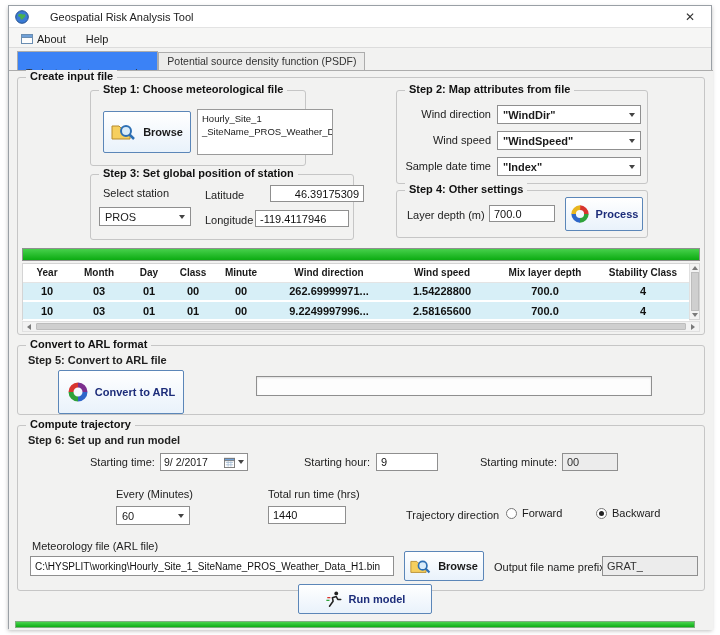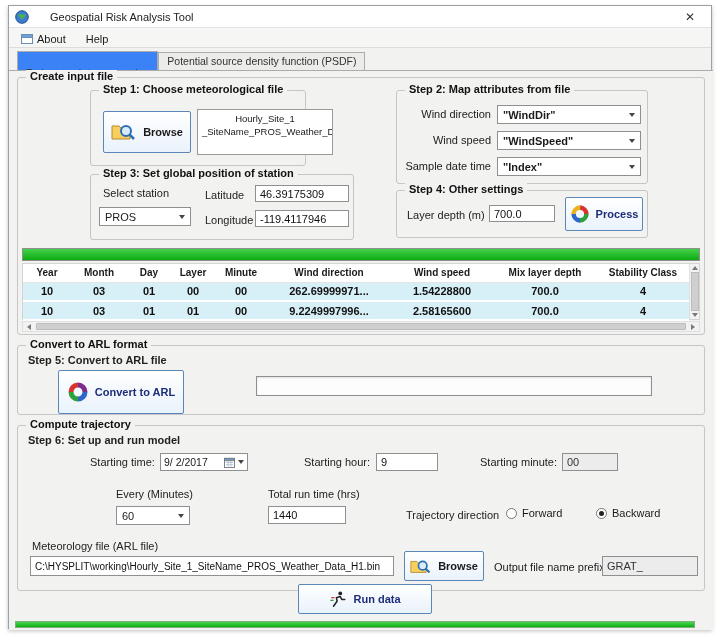--- a/index.html
+++ b/index.html
@@ -83,21 +83,21 @@
   <div class="tabsrow">
     <span class="tab selected">Trajectory data processing</span>
     <span class="tab">Potential source density function (PSDF)</span>
   </div>
 
   <div class="page">
 
     <div class="gbox" style="left:8px; top:6px; width:688px; height:258px;">
       <span class="gtitle">Create input file</span>
 
-      <div class="gbox" style="left:72px; top:12px; width:216px; height:76px;text-align:center;">
+      <div class="gbox" style="left:72px; top:12px; width:216px; height:76px;">
         <span class="gtitle">Step 1: Choose meteorological file</span>
         <div class="btn" style="left:12px; top:20px; width:88px; height:42px;">
           <span class="ico">
             <svg width="26" height="20" viewBox="0 0 26 20">
                 <path d="M1 4 h7 l2 2 h9 v11 h-18 z" fill="#f6cf5e" stroke="#b68a2c"></path>
                 <circle cx="15" cy="9" r="5" fill="#d9ecfa" stroke="#2d6fb4" stroke-width="2"></circle>
                 <line x1="18.5" y1="12.5" x2="23" y2="17" stroke="#2d6fb4" stroke-width="2.5"></line>
               </svg>
           </span>
           <span class="blbl" style="color:#1a1a1a;">Browse</span>
@@ -128,21 +128,21 @@
       </div>
 
       <div class="gbox" style="left:72px; top:96px; width:264px; height:66px;">
         <span class="gtitle">Step 3: Set global position of station</span>
         <span class="lab" style="left:12px; top:12px;">Select station</span>
         <div class="combo" style="left:8px; top:32px; width:92px; height:19px;">
           <span class="cval">PROS</span>
           <span class="carr"></span>
         </div>
         <span class="lab" style="left:114px; top:14px;">Latitude</span>
-        <input class="tbx" style="left: 164px; top: 10px; width: 94px; height: 17px;" value="46.39175309">
+        <input class="tbx" style="left: 179px; top: 10px; width: 94px; height: 17px; text-align: right;" value="46.39175309">
         <span class="lab" style="left:114px; top:39px;">Longitude</span>
         <input class="tbx" style="left: 164px; top: 35px; width: 94px; height: 17px;" value="-119.4117946">
       </div>
 
       <div class="gbox" style="left:378px; top:112px; width:252px; height:48px;">
         <span class="gtitle">Step 4: Other settings</span>
         <span class="lab" style="left:10px; top:18px;">Layer depth (m)</span>
         <input class="tbx" style="left: 92px; top: 14px; width: 66px; height: 17px;" value="700.0">
         <div class="btn" style="left:168px; top:6px; width:78px; height:34px;">
           <span class="ico">
@@ -172,21 +172,21 @@
               <col style="width:124px">
               <col style="width:102px">
               <col style="width:104px">
               <col style="width:92px">
           </colgroup>
           <thead>
             <tr>
               <th>Year</th>
               <th>Month</th>
               <th>Day</th>
-              <th>Layer</th>
+              <th>Class</th>
               <th>Minute</th>
               <th>Wind direction</th>
               <th>Wind speed</th>
               <th>Mix layer depth</th>
               <th>Stability Class</th>
             </tr>
           </thead>
           <tbody>
             <tr>
               <td>10</td>
@@ -303,19 +303,19 @@
 
       <div class="btn" style="left:280px; top:158px; width:134px; height:30px;">
         <span class="ico">
           <svg width="18" height="18" viewBox="0 0 20 20">
               <circle cx="12.5" cy="3.8" r="2.1" fill="#222"></circle>
               <path d="M5 18 L9 12.5 L8.2 8.5 L12.5 7.2 L14.2 10.5 L17.5 10.5" stroke="#222" stroke-width="1.7" fill="none" stroke-linecap="round" stroke-linejoin="round"></path>
               <path d="M2.5 8.5 h3.5" stroke="#d8342e" stroke-width="1.4"></path>
               <path d="M1.5 11.5 h3.5" stroke="#2ea23a" stroke-width="1.4"></path>
             </svg>
         </span>
-        <span class="blbl">Run data</span>
+        <span class="blbl">Run model</span>
       </div>
     </div>
 
     <div class="bottomstrip" style="left:6px; top:550px; width:680px; height:7px;"></div>
   </div>
 </div>
 
 </body></html>

